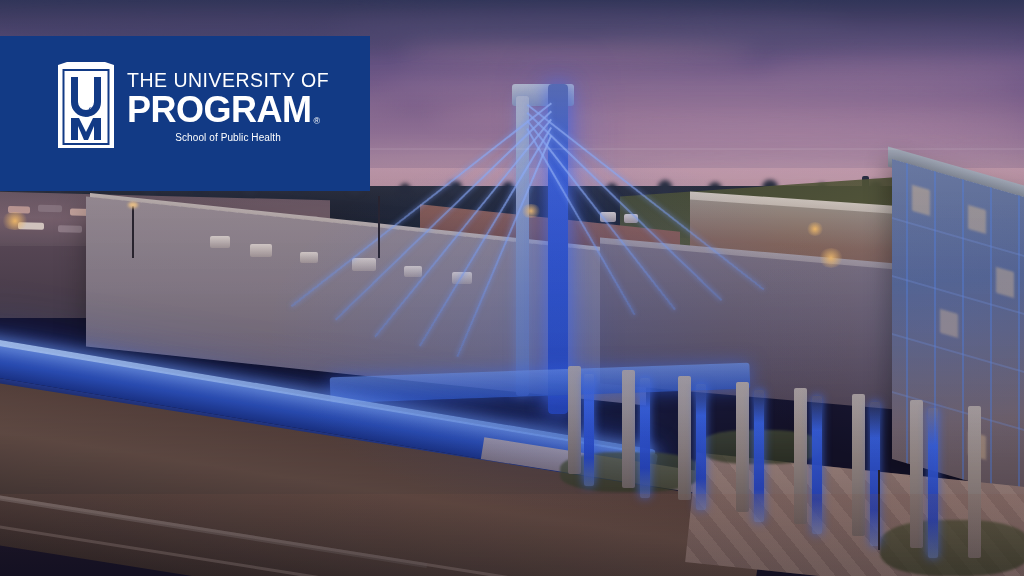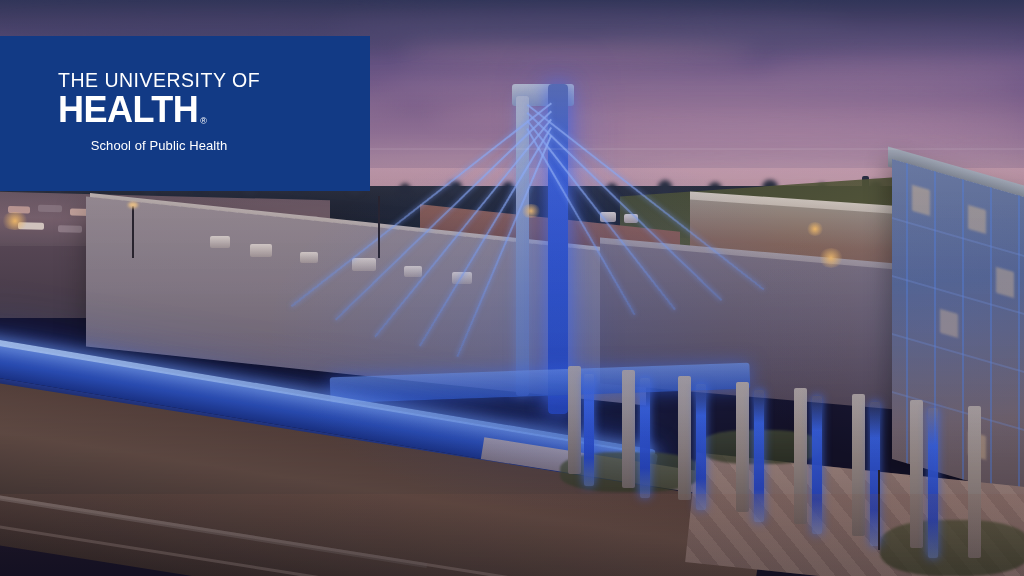--- a/index.html
+++ b/index.html
@@ -325,22 +325,22 @@
     color:#ffffff; font-size:19.5px; font-weight:400; letter-spacing:.5px;
     line-height:1; font-family:"Liberation Sans", sans-serif;
   }
   .wm-main{
     color:#ffffff; font-size:36px; font-weight:700; letter-spacing:-.5px;
     line-height:1.06; font-family:"Liberation Sans", sans-serif;
     display:flex; align-items:flex-end;
   }
   .wm-reg{ font-size:9px; font-weight:400; margin-left:2px; margin-bottom:2px; }
   .wm-sub{
-    color:#ffffff; font-size:13px; font-weight:400; letter-spacing:.1px;
-    margin-top:9px; text-align:center; width:100%;
+    color:#ffffff; font-size:10px; font-weight:400; letter-spacing:.1px;
+    margin-top:3px; text-align:center; width:100%;
     font-family:"Liberation Sans", sans-serif;
   }
 
   
   .headline{
     position:absolute; left:28px; top:246px; width:900px;
   }
   .hl-line{
     color:#ffffff;
     font-family:"Liberation Sans", sans-serif;
@@ -514,25 +514,34 @@
 
     <div class="bloom"></div>
     <div class="grade"></div>
     <div class="bandtop"></div>
     <div class="band"></div>
   </div>
 
   <div class="banner">
     <div class="logo-lockup">
 
+      <div class="shield">
+        <svg width="56" height="86" viewBox="0 0 56 86" aria-hidden="true">
+          <path d="M0 3 L9 0 L47 0 L56 3 L56 86 L0 86 Z" fill="#ffffff"></path>
+          <rect x="5.5" y="8" width="45" height="74" fill="none" stroke="#123a85" stroke-width="2"></rect>
+          <path d="M13 15 L13 40 A15 15 0 0 0 43 40 L43 15 L36 15 L36 40 A8 8 0 0 1 20 40 L20 15 Z" fill="#123a85"></path>
+          <text x="28" y="53" font-family="'Liberation Serif', serif" font-size="11" font-style="italic" fill="#123a85" text-anchor="middle">of</text>
+          <path d="M13 56 L13 78 L20 78 L20 64 L26 78 L30 78 L36 64 L36 78 L43 78 L43 56 L35 56 L28 70 L21 56 Z" fill="#123a85"></path>
+        </svg>
+      </div>
 
       <div class="wordmark">
         <div class="wm-top">THE UNIVERSITY OF</div>
         <div class="wm-main">
-          <span>HEALTH</span>
+          <span>PROGRAM</span>
             <span class="wm-reg">®</span>
         </div>
         <div class="wm-sub">School of Public Health</div>
       </div>
 
     </div>
   </div>
 
 
 </div>

